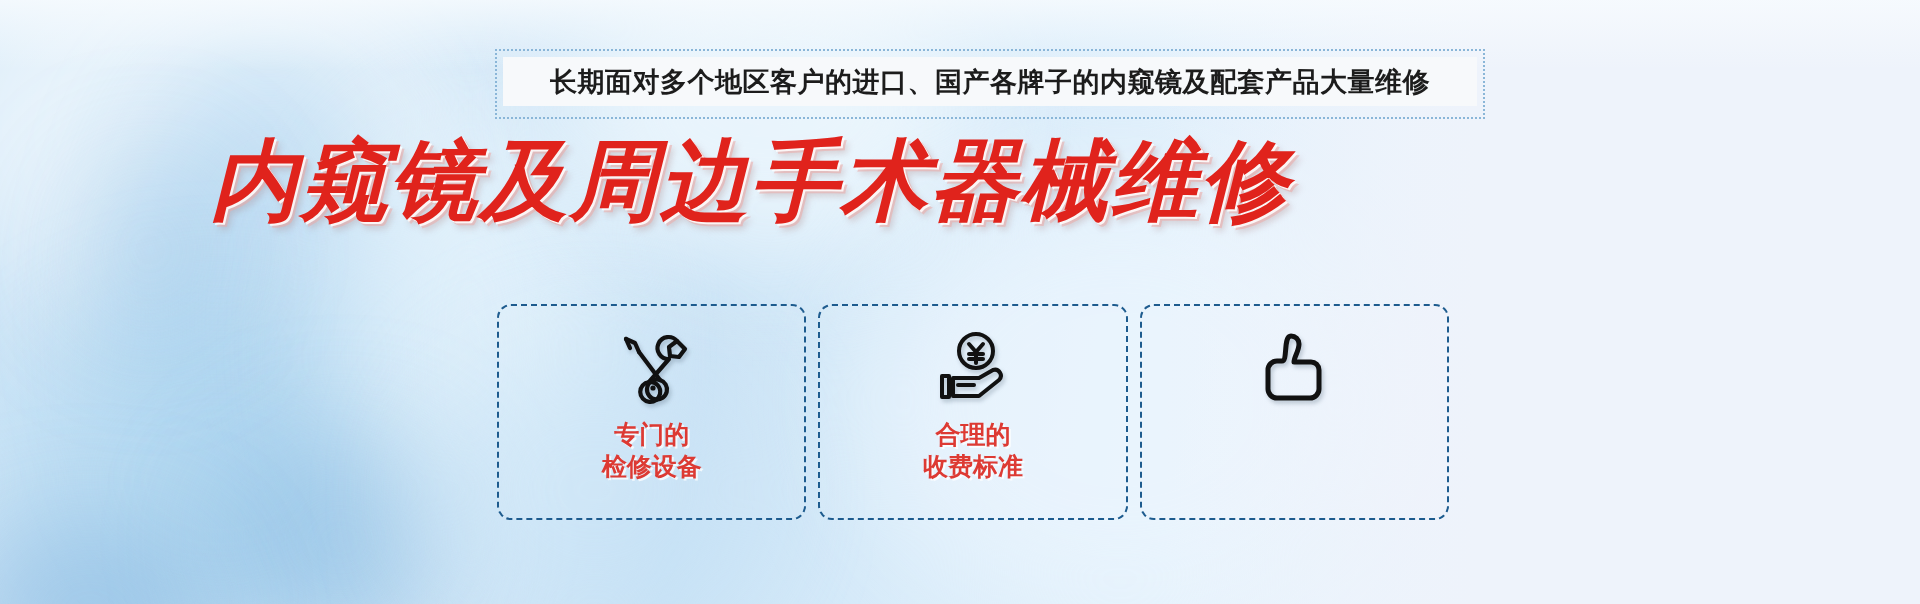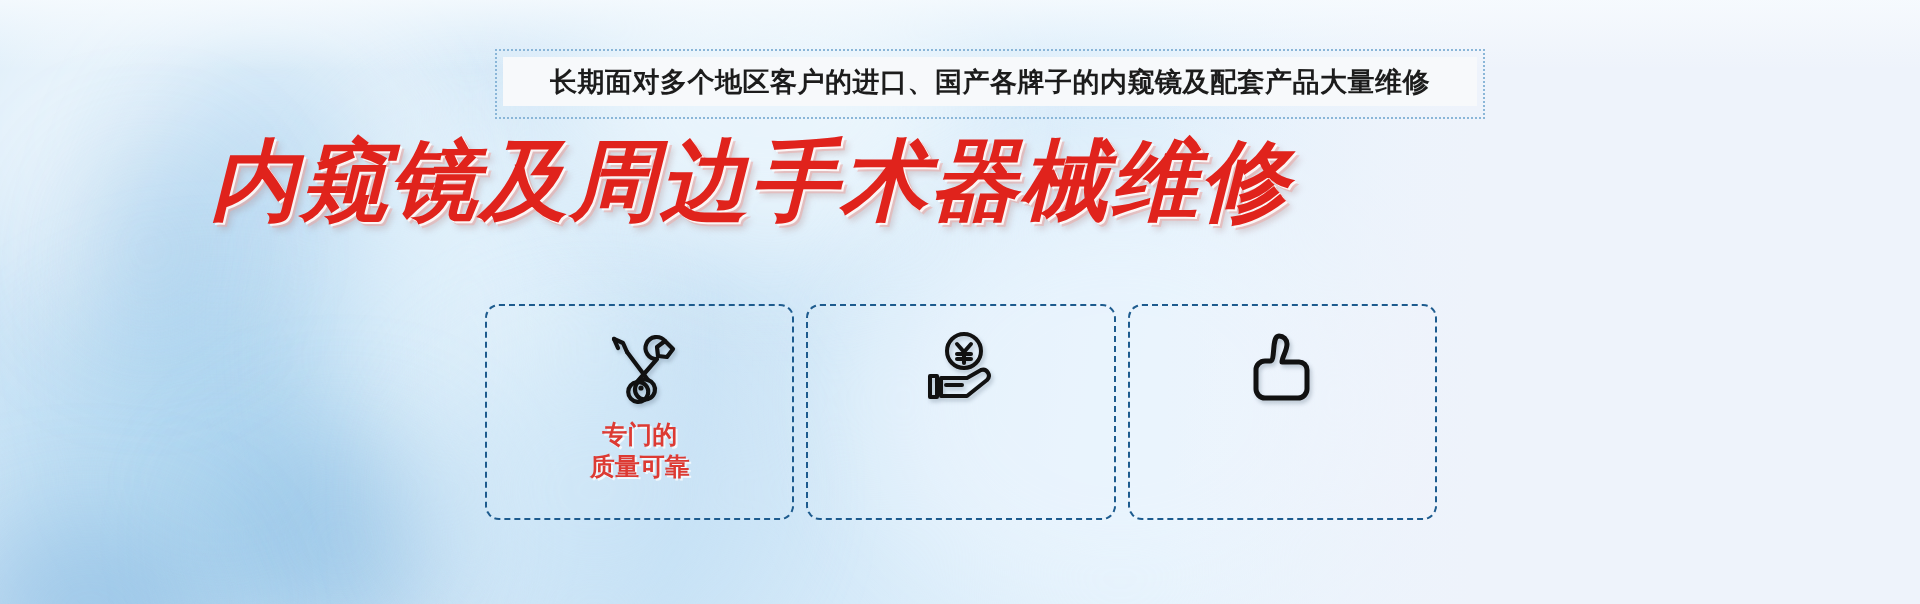--- a/index.html
+++ b/index.html
@@ -121,21 +121,21 @@
     text-shadow:
       2px 2px 0 rgba(255,255,255,.85),
       4px 4px 0 rgba(236,170,165,.55),
       6px 7px 6px rgba(160,120,118,.28);
     padding-left: 10px;
   }
 
   
   .features {
     position: absolute;
-    left: 485px;
+    left: 497px;
     top: 304px;
     width: 952px;
     height: 216px;
     display: flex;
     gap: 12px;
   }
   .feature-card {
     flex: 1 1 0;
     border: 2px dashed #1d5b8e;
     border-radius: 14px;
@@ -206,40 +206,44 @@
             <path d="M47 52 a10 10 0 1 1 -13 9 a10 10 0 0 1 13 -9 Z"></path>
             <circle cx="40" cy="60" r="2.6" fill="#111" stroke="none"></circle>
 
             <path d="M64 13 a11 11 0 1 0 -8 18 L36 54"></path>
             <path d="M64 13 l-8 6 l1 9 l9 1 l6 -8 Z" fill="none"></path>
             <path d="M36 54 a10 10 0 1 0 11 12 a10 10 0 0 0 -11 -12 Z"></path>
           </svg>
         </div>
         <div class="feature-label">
           <div>专门的</div>
-          <div>质量可靠</div>
+          <div>检修设备</div>
         </div>
       </div>
 
 
       <div class="feature-card">
         <div class="feature-icon">
           <svg width="82" height="78" viewBox="0 0 82 78" fill="none" stroke="#111" stroke-width="4" stroke-linecap="round" stroke-linejoin="round">
 
             <circle cx="44" cy="23" r="17"></circle>
             <path d="M37 16 l7 8 l7 -8"></path>
             <path d="M44 24 v11"></path>
             <path d="M37 26 h14"></path>
             <path d="M37 31 h14"></path>
 
             <path d="M10 48 h7 v21 h-7 Z"></path>
             <path d="M21 50 h26 l14 -8 a6 6 0 0 1 6 10 l-20 16 h-26 Z"></path>
             <path d="M26 57 h16"></path>
           </svg>
         </div>
+        <div class="feature-label">
+          <div>合理的</div>
+          <div>收费标准</div>
+        </div>
       </div>
 
       <div class="feature-card">
         <div class="feature-icon">
           <svg width="78" height="78" viewBox="0 0 78 78" fill="none" stroke="#111" stroke-width="5" stroke-linecap="round" stroke-linejoin="round">
             <path d="M36 8 a8 8 0 0 1 8 8 c0 7 -5 13 -5 18 h17 a8 8 0 0 1 8 8 v19 a9 9 0 0 1 -9 9 h-33 a9 9 0 0 1 -9 -9 v-19 a9 9 0 0 1 9 -9 h5 c6 0 1 -25 9 -25 Z"></path>
           </svg>
         </div>
       </div>
 

